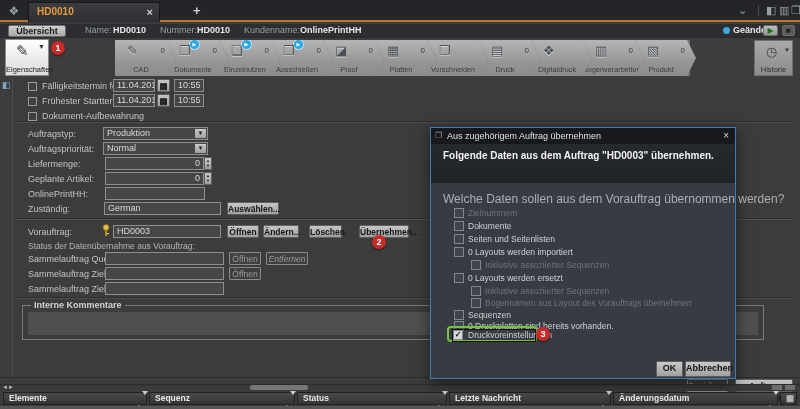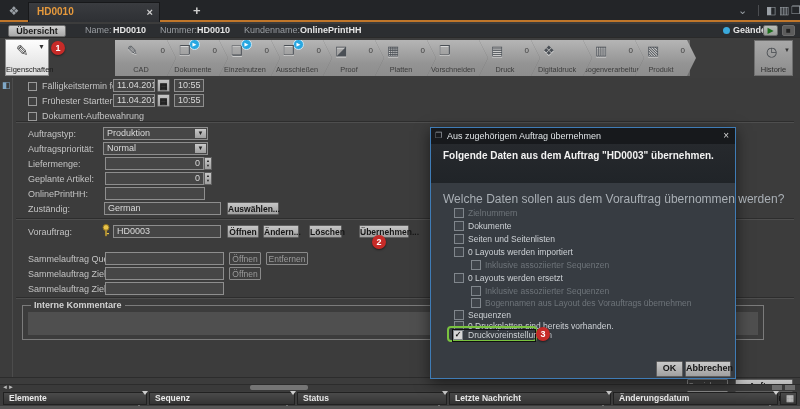--- a/index.html
+++ b/index.html
@@ -269,25 +269,26 @@
       <circle cx="5" cy="3.5" r="3" fill="#e8c34a" stroke="#8a6d1d"></circle>
       <rect x="4.2" y="6" width="1.6" height="6" fill="#e8c34a" stroke="#8a6d1d" stroke-width="0.5"></rect>
       <rect x="5.8" y="9" width="2.2" height="1.2" fill="#e8c34a"></rect>
     </svg>
     <div class="abs fld" style="left:113px;top:147px;width:108px;">HD0003</div>
     <div class="abs btn" style="left:227px;top:147px;width:32px;">Öffnen</div>
     <div class="abs btn" style="left:263px;top:147px;width:36px;">Ändern...</div>
     <div class="abs btn" style="left:309px;top:147px;width:33px;">Löschen</div>
     <div class="abs btn" style="left:359px;top:147px;width:50px;">Übernehmen...</div>
 
+    <div class="abs flabel" style="left:28px;top:162px;font-size:8.5px;color:#b5b5b5;">Status der Datenübernahme aus Vorauftrag:</div>
 
     <div class="abs flabel" style="left:28px;top:175px;">Sammelauftrag Quellnummern:</div>
     <div class="abs fld" style="left:105px;top:174px;width:119px;"></div>
     <div class="abs btn dis" style="left:229px;top:174px;width:32px;">Öffnen</div>
-    <div class="abs btn dis" style="left:266px;top:174px;width:42px;">Entfernen</div>
+    <div class="abs btn dis" style="left:266px;top:174px;width:42px;font-style:italic;">Entfernen</div>
 
     <div class="abs flabel" style="left:28px;top:190px;">Sammelauftrag Zielnummern:</div>
     <div class="abs fld" style="left:105px;top:189px;width:119px;"></div>
     <div class="abs btn dis" style="left:229px;top:189px;width:32px;">Öffnen</div>
 
     <div class="abs flabel" style="left:28px;top:205px;">Sammelauftrag Zielbogen:</div>
     <div class="abs fld" style="left:105px;top:204px;width:119px;"></div>
 
     <div class="abs sep" style="left:16px;top:219px;width:778px;"></div>
 

